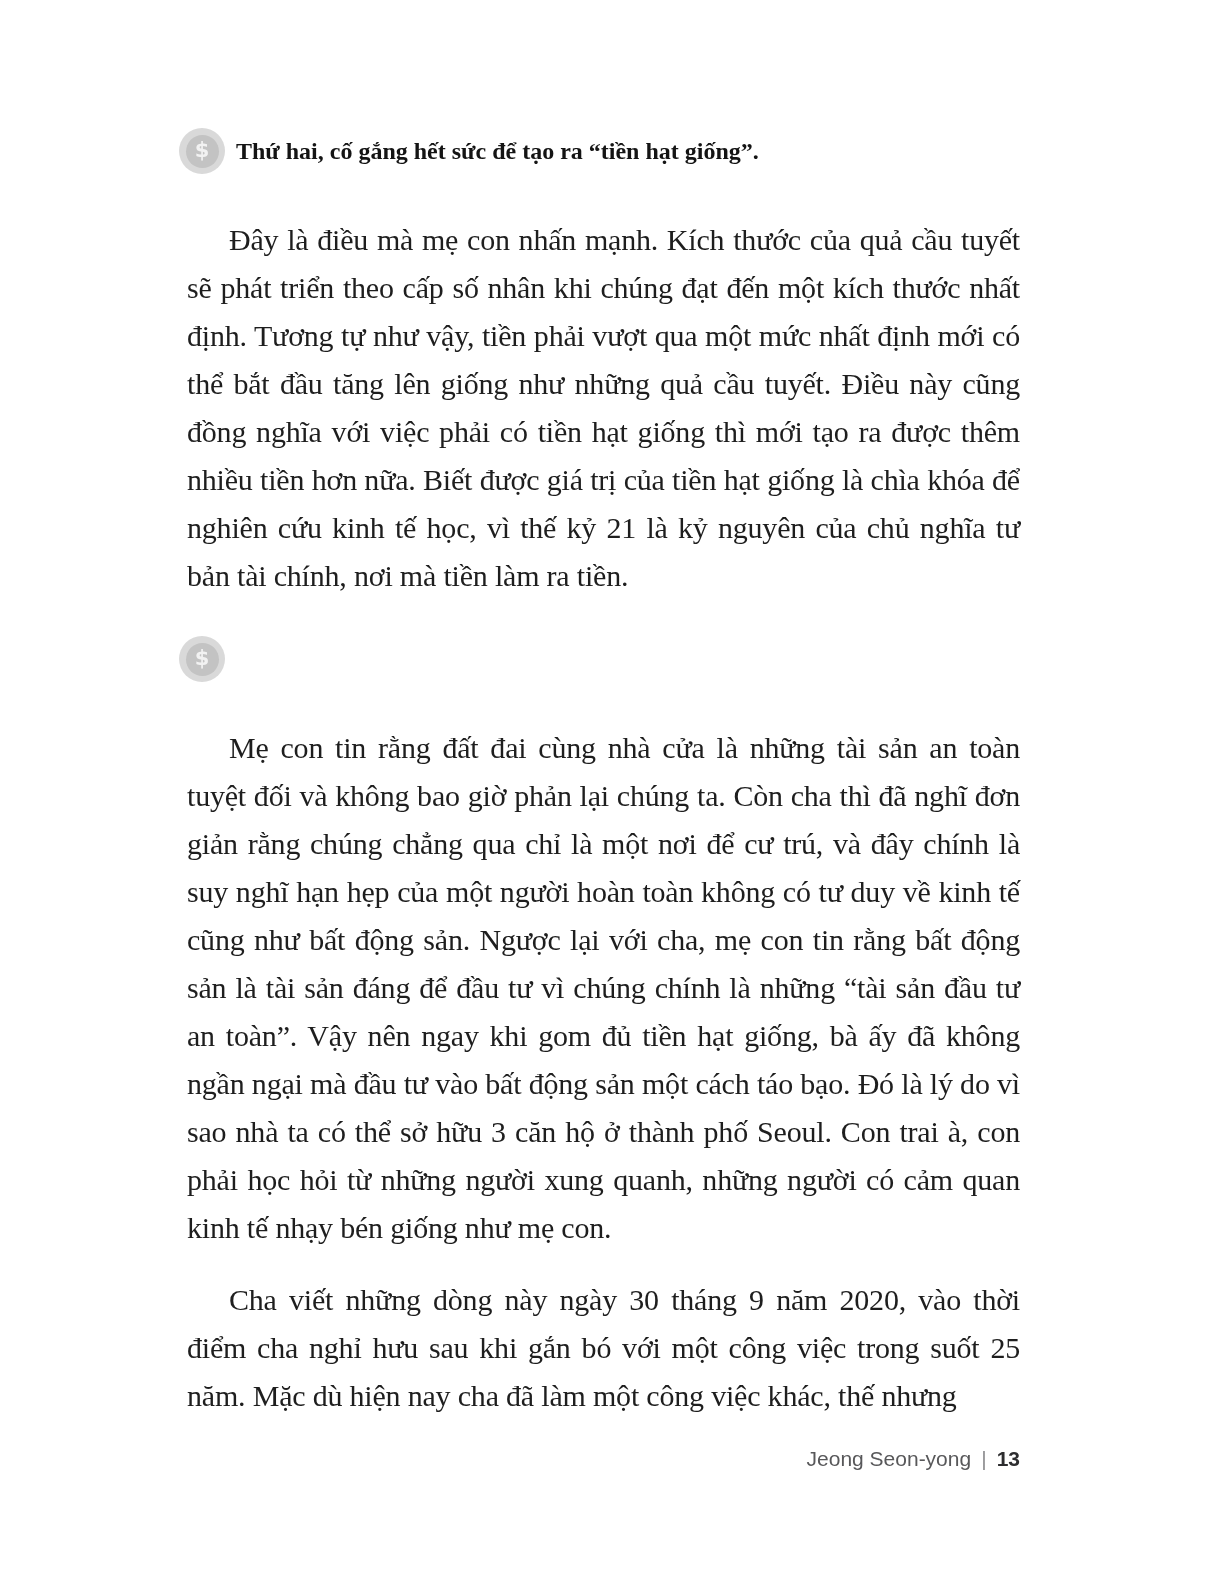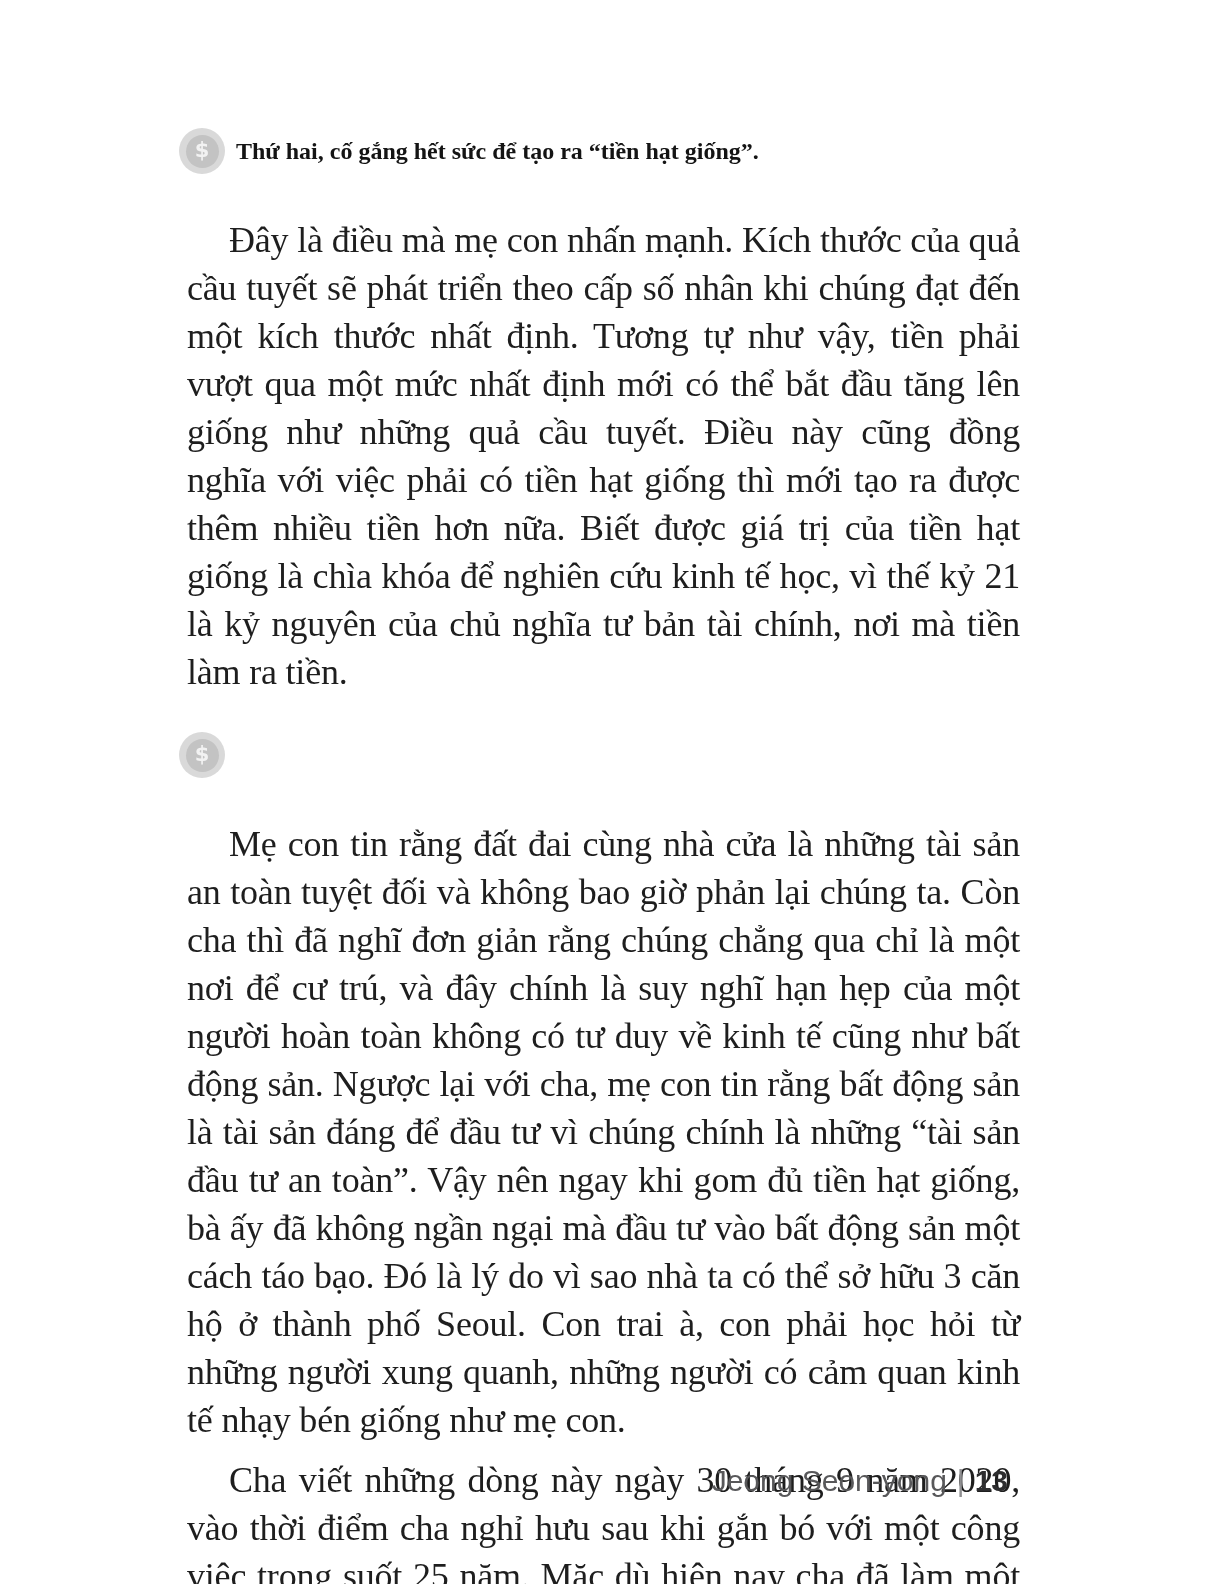--- a/index.html
+++ b/index.html
@@ -51,42 +51,42 @@
   .coin-glyph {
     font-family: "DejaVu Sans", sans-serif;
     font-size: 21px;
     font-weight: 700;
     color: #f2f2f2;
     line-height: 1;
     transform: translateY(-1px);
   }
   .body-para {
     margin: 0;
-    font-size: 36px;
+    font-size: 30px;
     line-height: 48px;
     color: #1e1e1e;
     text-align: justify;
     text-indent: 42px;
     letter-spacing: -0.2px;
     hyphens: none;
   }
-  .body-para.follow { margin-top: 12px; }
+  .body-para.follow { margin-top: 24px; }
   .footer {
     position: absolute;
     top: 1447px;
-    right: 216px;
+    right: 204px;
     font-family: "Liberation Sans", "DejaVu Sans", sans-serif;
-    font-size: 30px;
+    font-size: 21px;
     display: flex;
     gap: 10px;
     align-items: baseline;
     color: #58585a;
   }
   .footer .sep { color: #8f8f91; font-weight: 400; }
-  .footer .pagenum { color: #2d2d2f; font-weight: 700; margin-top: 17px; }
+  .footer .pagenum { color: #2d2d2f; font-weight: 700; }
 </style>
 </head>
 <body>
 
 <div class="page">
   <div class="content">
 
     <div class="heading-row">
       <span class="coin">
         <span class="coin-inner">

